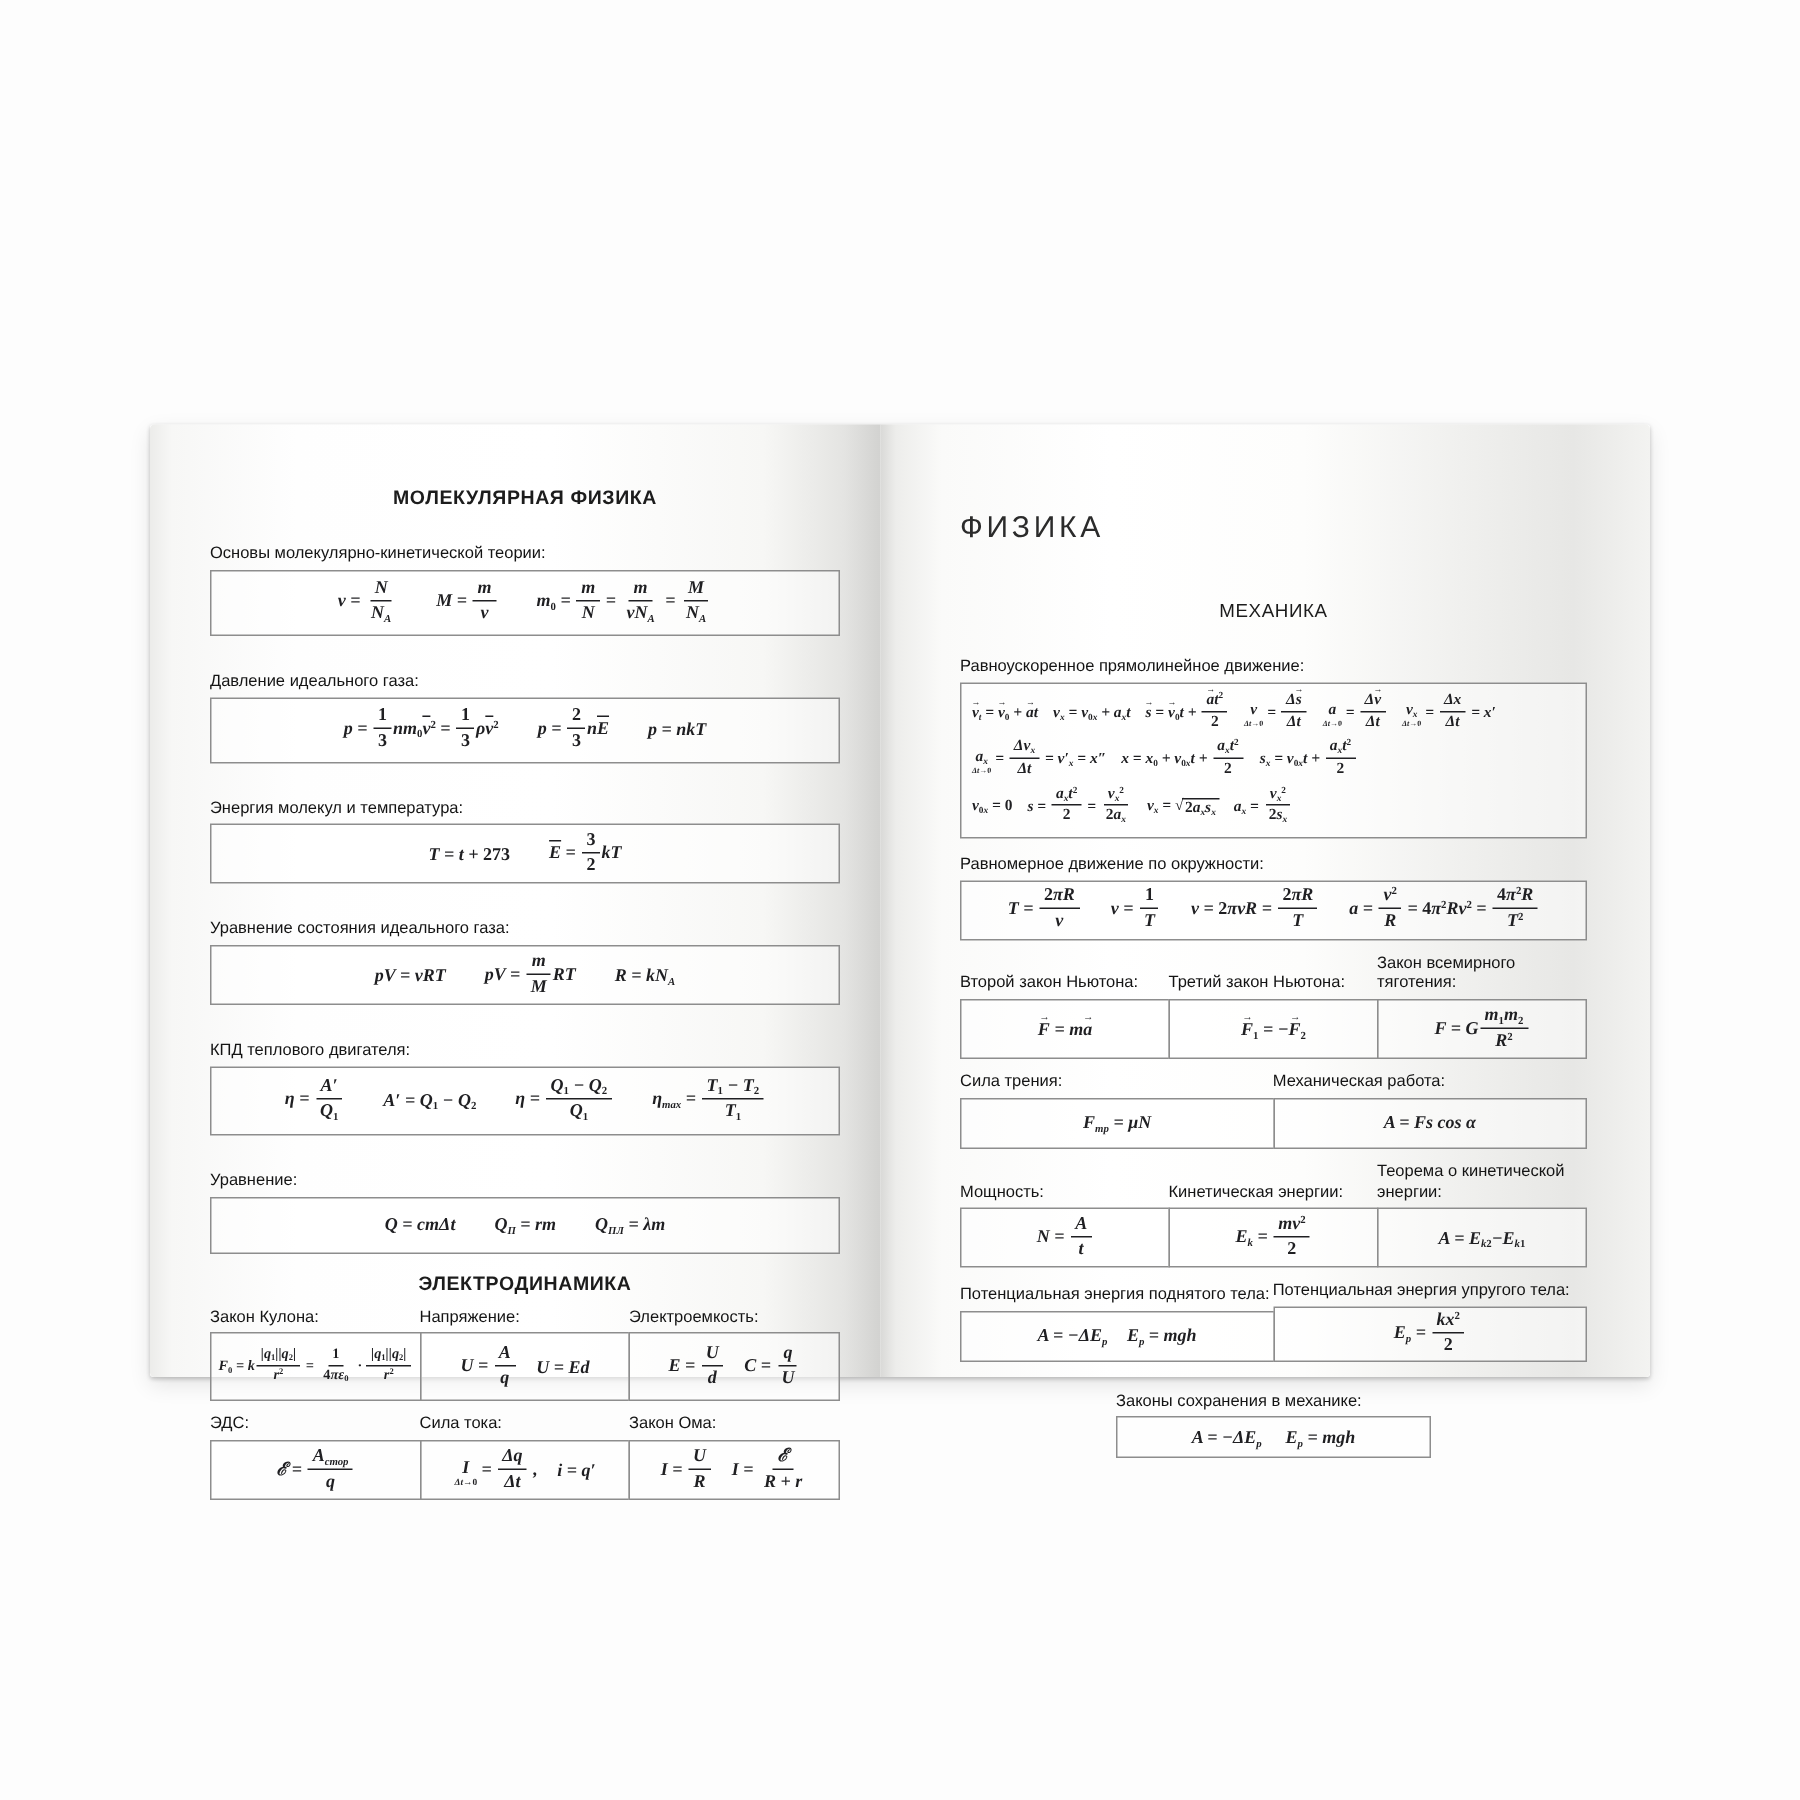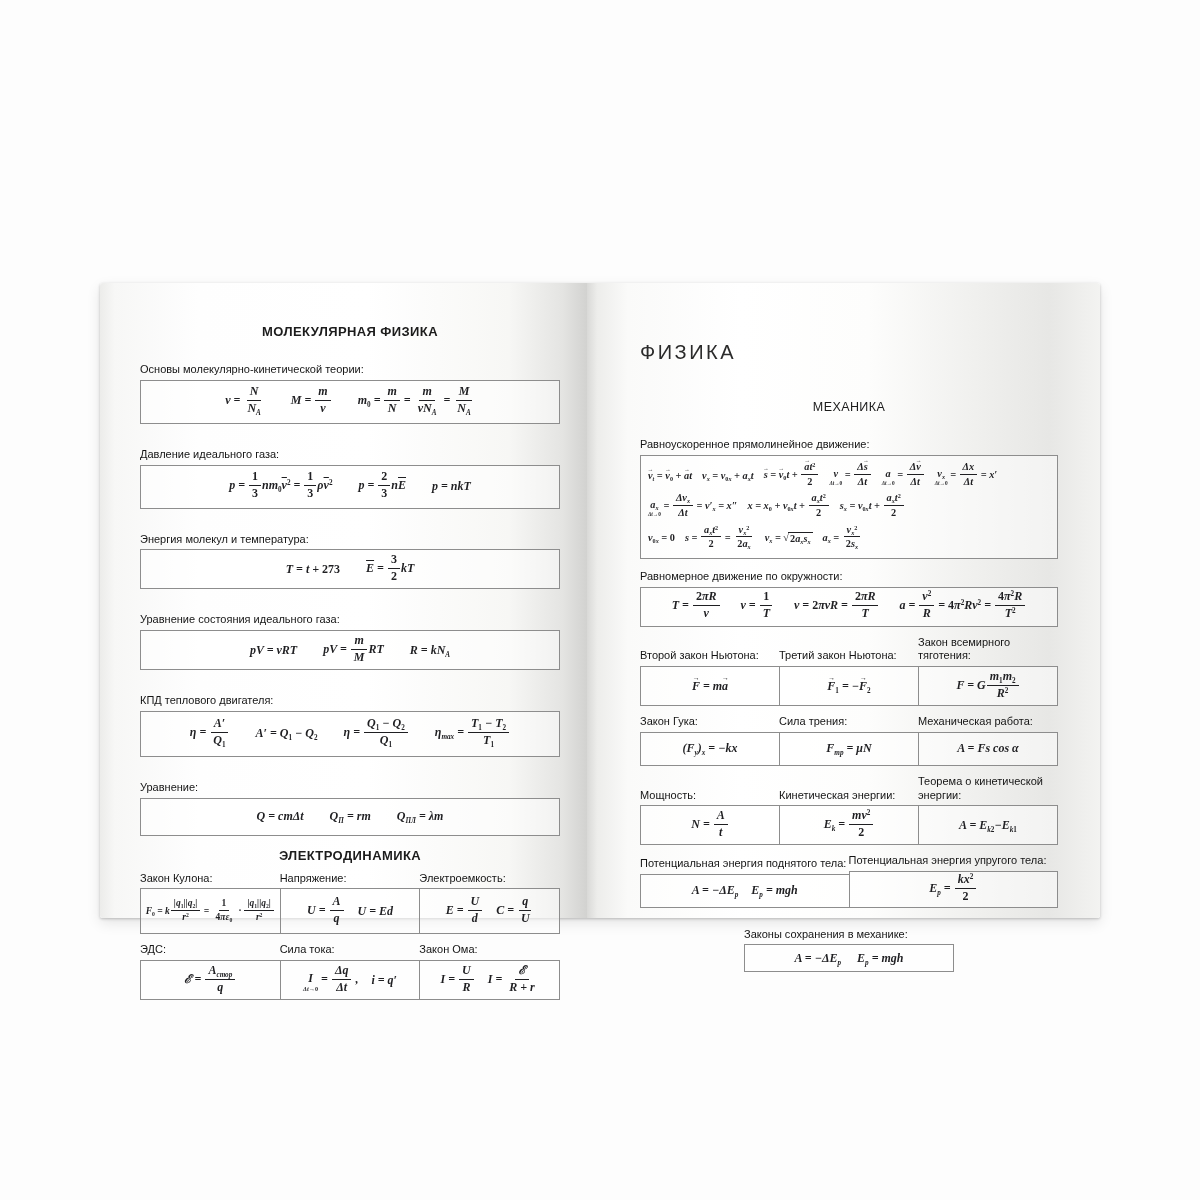--- a/index.html
+++ b/index.html
@@ -353,26 +353,20 @@
             <span class="fm">F = G<span class="fr">
                 <span class="fn">m<sub><span class="dg">1</span></sub>m<sub><span class="dg">2</span></sub></span>
                 <span class="fd">R<sup><span class="dg">2</span></sup></span>
               </span></span>
           </div>
       </div>
     </div>
 
     <div class="grow">
       <div class="gcol">
-        <div class="lbl">Закон Гука:</div>
-        <div class="fbox h34">
-            <span class="fm">(F<sub>y</sub>)<sub>x</sub> = −kx</span>
-          </div>
-      </div>
-      <div class="gcol">
         <div class="lbl">Сила трения:</div>
         <div class="fbox h34">
             <span class="fm">F<sub>тр</sub> = μN</span>
           </div>
       </div>
       <div class="gcol">
         <div class="lbl">Механическая работа:</div>
         <div class="fbox h34">
             <span class="fm">A = Fs cos α</span>
           </div>

